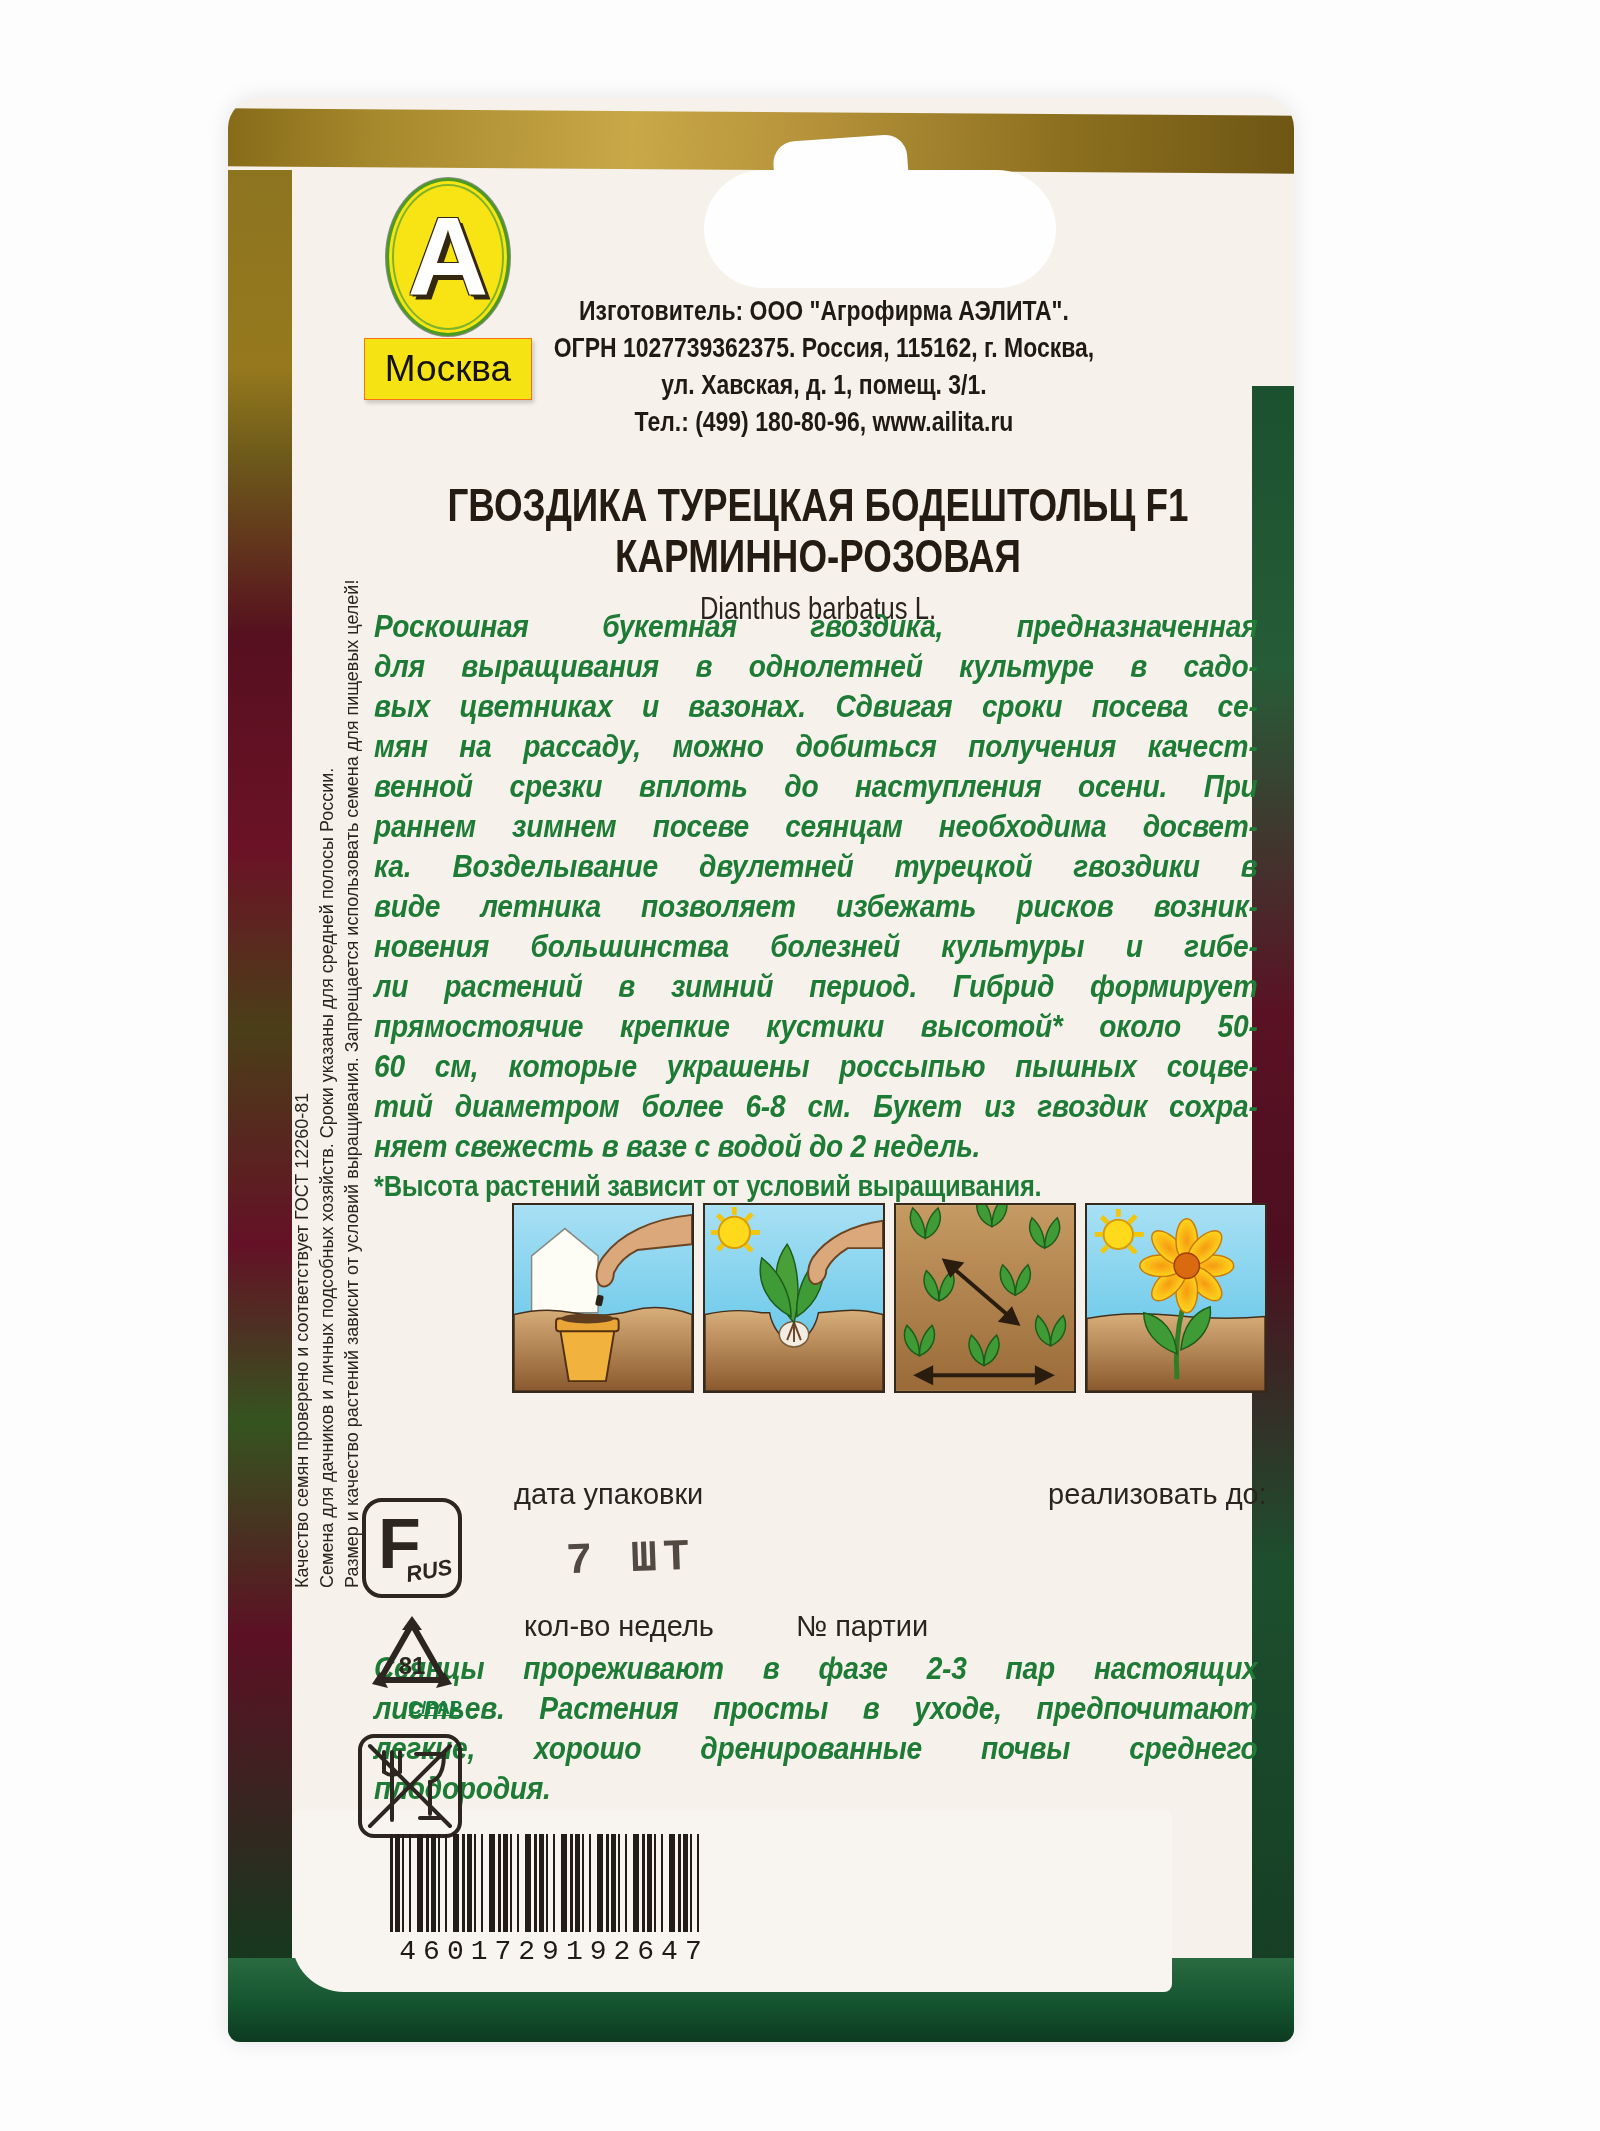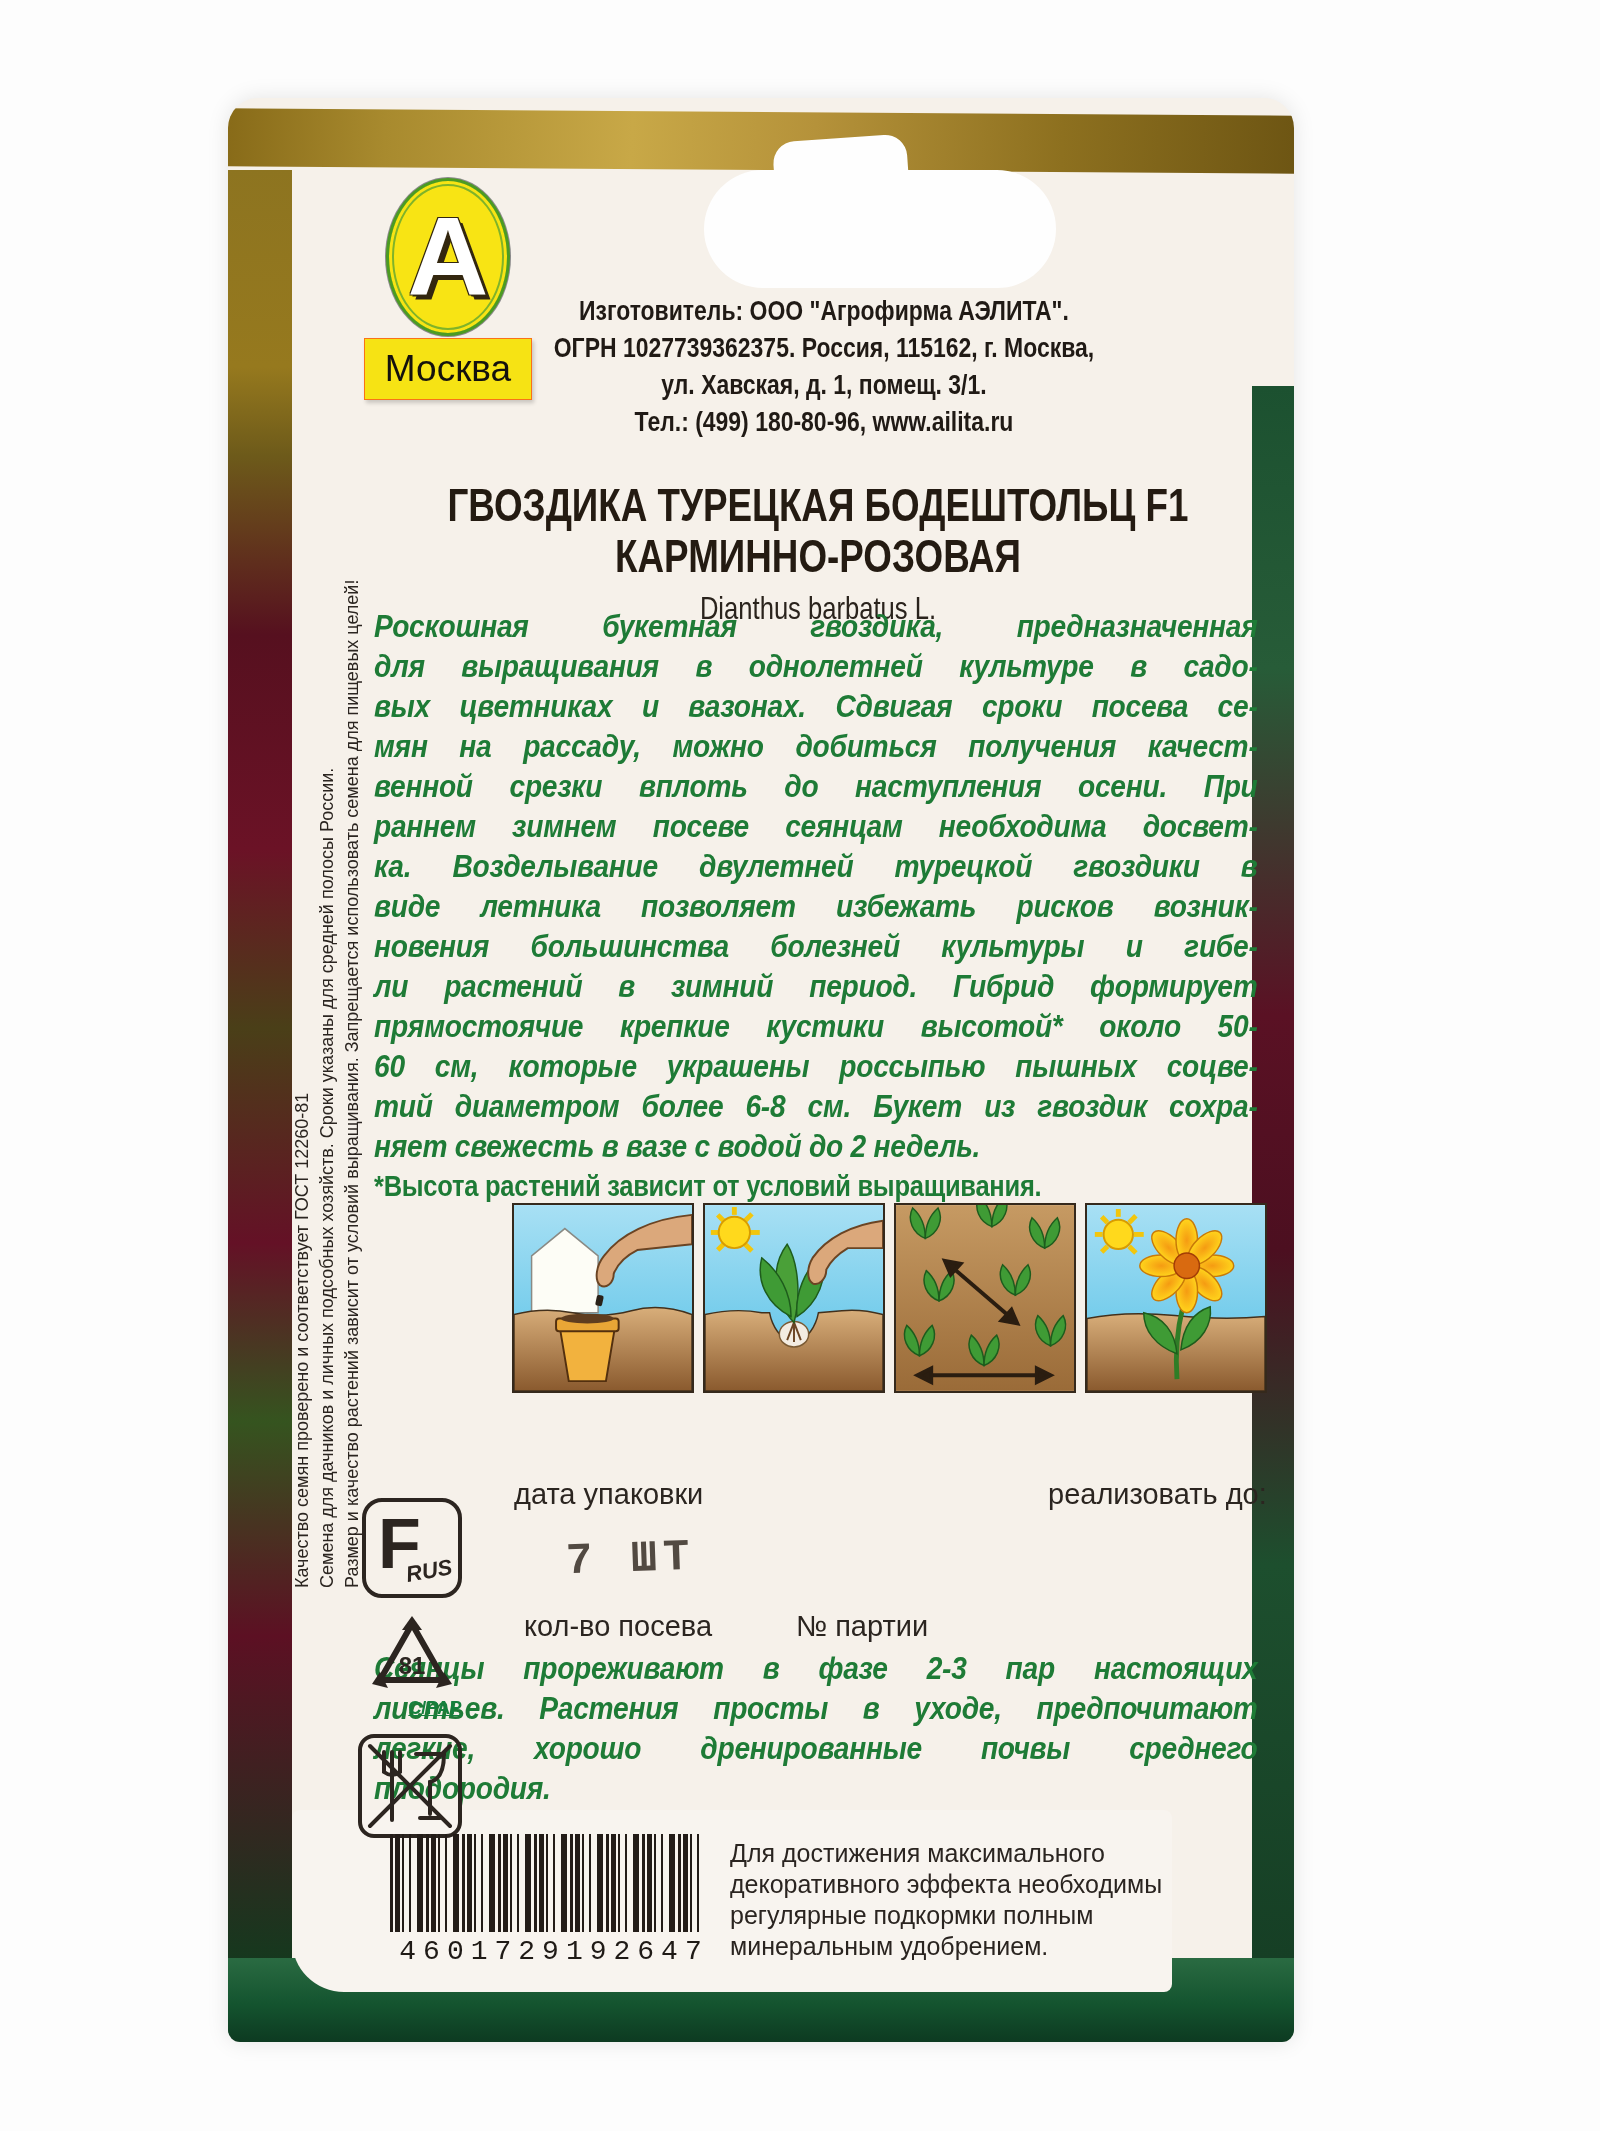--- a/index.html
+++ b/index.html
@@ -255,21 +255,21 @@
             <circle r="13" fill="#d96a10" stroke="#a33d06"></circle>
           </g>
         </svg>
       </div>
     </div>
 
 
     <div class="abs fieldtxt" style="left:286px;top:1380px;">дата упаковки</div>
     <div class="abs fieldtxt" style="left:820px;top:1380px;">реализовать до:</div>
     <div class="abs stamp">7 ШТ</div>
-    <div class="abs fieldtxt" style="left:296px;top:1512px;">кол-во посева</div>
+    <div class="abs fieldtxt" style="left:296px;top:1512px;">кол-во недель</div>
     <div class="abs fieldtxt" style="left:568px;top:1512px;">№ партии</div>
 
     <div class="abs care gre cond jlines">
         <div>Сеянцы прореживают в фазе 2-3 пар настоящих</div>
         <div>листьев. Растения просты в уходе, предпочитают</div>
         <div>легкие, хорошо дренированные почвы среднего</div>
         <div>плодородия.</div>
       </div>
 
     <div class="abs sidetext">
@@ -309,21 +309,15 @@
           <line x1="58" y1="80" x2="78" y2="80"></line>
           <line x1="8" y1="8" x2="88" y2="88"></line>
           <line x1="88" y1="8" x2="8" y2="88"></line>
         </g>
       </svg>
     </div>
 
     <div class="abs bars"></div>
     <div class="abs digits">4601729192647</div>
 
-    <div class="abs fert">
-        <div>Для достижения максимального</div>
-        <div>декоративного эффекта необходимы</div>
-        <div>регулярные подкормки полным</div>
-        <div>минеральным удобрением.</div>
-      </div>
 
   </div>
 </div>
 
 </body></html>

